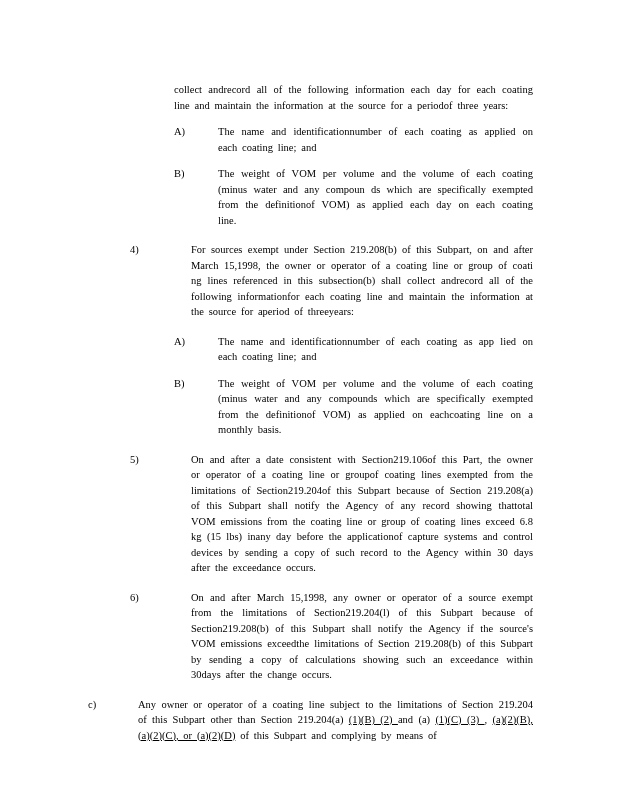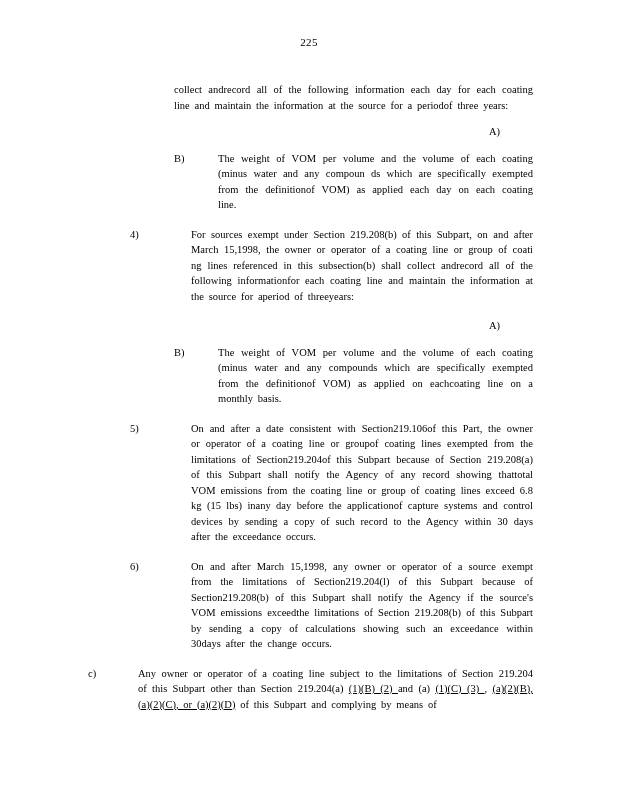--- a/index.html
+++ b/index.html
@@ -32,21 +32,20 @@
   .content {
     position: absolute;
     top: 82px;
     left: 88px;
     width: 445px;
   }
   .block {
     display: flex;
     align-items: flex-start;
     margin-bottom: 11px;
-    justify-content: flex-end;
   }
   .marker {
     flex: 0 0 auto;
     font-size: 10.5px;
     line-height: 15.5px;
   }
   .m-c  { width: 50px; }
   .m-num { width: 61px; }
   .m-alpha { width: 44px; }
   .para {
@@ -66,44 +65,45 @@
   }
   .first-para .para { width: 100%; }
   u { }
   .gap-lg { margin-bottom: 14px; }
 </style>
 </head>
 <body>
 
 <div class="page">
 
-  <div class="page-number">225</div>
 
   <div class="content">
 
     <div class="block first-para">
       <div class="para">collect  andrecord   all  of the following   information    each  day  for  each  coating   line  and maintain   the  information    at  the  source   for  a periodof   three   years:</div>
     </div>
 
     <div class="block lvl-1">
       <div class="marker m-alpha">A)</div>
+      <div class="para">The  name  and identificationnumber       of each  coating   as applied   on  each  coating   line;  and</div>
     </div>
 
     <div class="block lvl-1 gap-lg">
       <div class="marker m-alpha">B)</div>
       <div class="para">The  weight  of VOM  per  volume   and  the  volume   of each  coating  (minus   water  and any compoun  ds which  are  specifically    exempted  from  the  definitionof   VOM)  as applied   each  day  on each  coating  line.</div>
     </div>
 
     <div class="block lvl-2 gap-lg">
       <div class="marker m-num">4)</div>
       <div class="para">For  sources   exempt   under  Section  219.208(b)   of this Subpart,   on and  after  March   15,1998,   the  owner   or operator   of a coating   line  or group  of  coati ng lines  referenced    in this subsection(b)     shall  collect  andrecord   all  of the  following   informationfor     each  coating   line and maintain   the  information    at the  source   for aperiod   of  threeyears:</div>
     </div>
 
     <div class="block lvl-1">
       <div class="marker m-alpha">A)</div>
+      <div class="para">The  name  and identificationnumber       of each  coating   as app lied on  each  coating   line;  and</div>
     </div>
 
     <div class="block lvl-1 gap-lg">
       <div class="marker m-alpha">B)</div>
       <div class="para">The  weight  of VOM  per  volume   and  the  volume   of each  coating  (minus   water  and any  compounds    which   are specifically    exempted  from  the  definitionof   VOM)  as applied   on eachcoating    line  on a  monthly   basis.</div>
     </div>
 
     <div class="block lvl-2 gap-lg">
       <div class="marker m-num">5)</div>
       <div class="para">On  and after   a date  consistent    with Section219.106of      this  Part,  the  owner  or operator   of a coating   line  or groupof   coating   lines  exempted   from  the  limitations    of Section219.204of      this  Subpart   because   of  Section  219.208(a)   of this Subpart   shall  notify  the  Agency   of any  record   showing  thattotal   VOM  emissions   from  the coating   line  or group  of coating   lines  exceed   6.8 kg  (15  lbs)  inany day  before   the  applicationof    capture   systems  and  control   devices   by sending   a copy  of such  record   to the  Agency   within  30 days  after  the  exceedance     occurs.</div>

